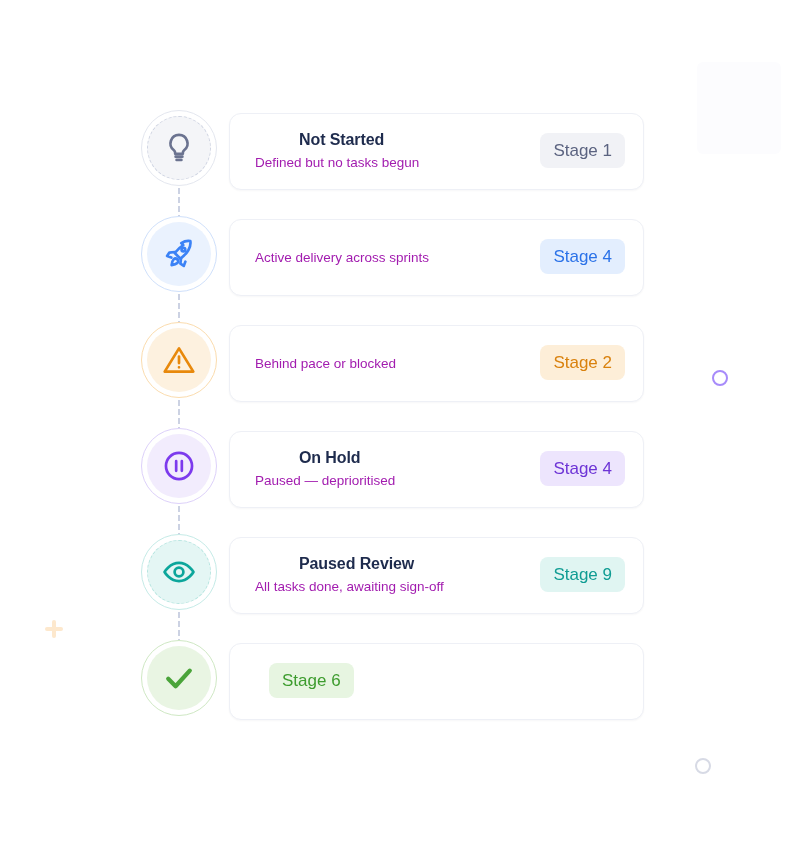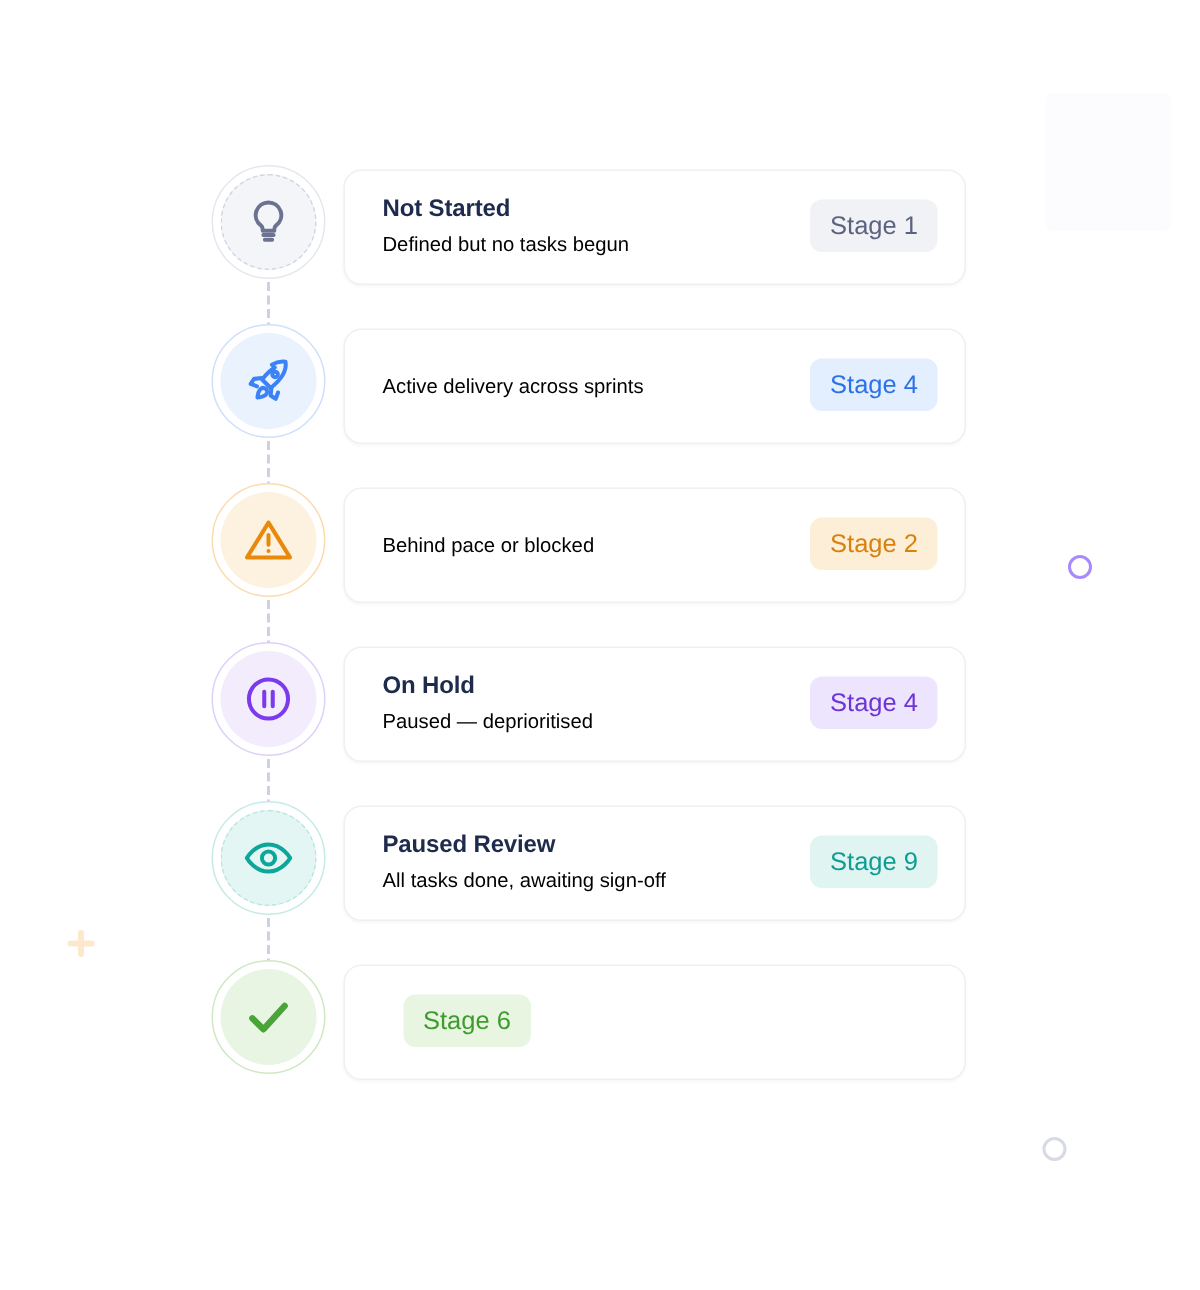--- a/index.html
+++ b/index.html
@@ -145,25 +145,26 @@
     box-sizing: border-box;
   }
   .card-text { min-width: 0; }
   .card-title {
     font-size: 16px;
     font-weight: bold;
     color: #1e2b4d;
     letter-spacing: -0.1px;
     line-height: 1.35;
     white-space: nowrap;
+    margin-left: 44px;
   }
   .card-desc {
     margin-top: 4px;
     font-size: 13.5px;
-    color: #000000;
+    color: #a21caf;
     line-height: 1.35;
     white-space: nowrap;
   }
   .badge {
     flex: 0 0 auto;
     margin-left: 14px;
     font-size: 17px;
     line-height: 1;
     padding: 9px 13px;
     border-radius: 8px;

